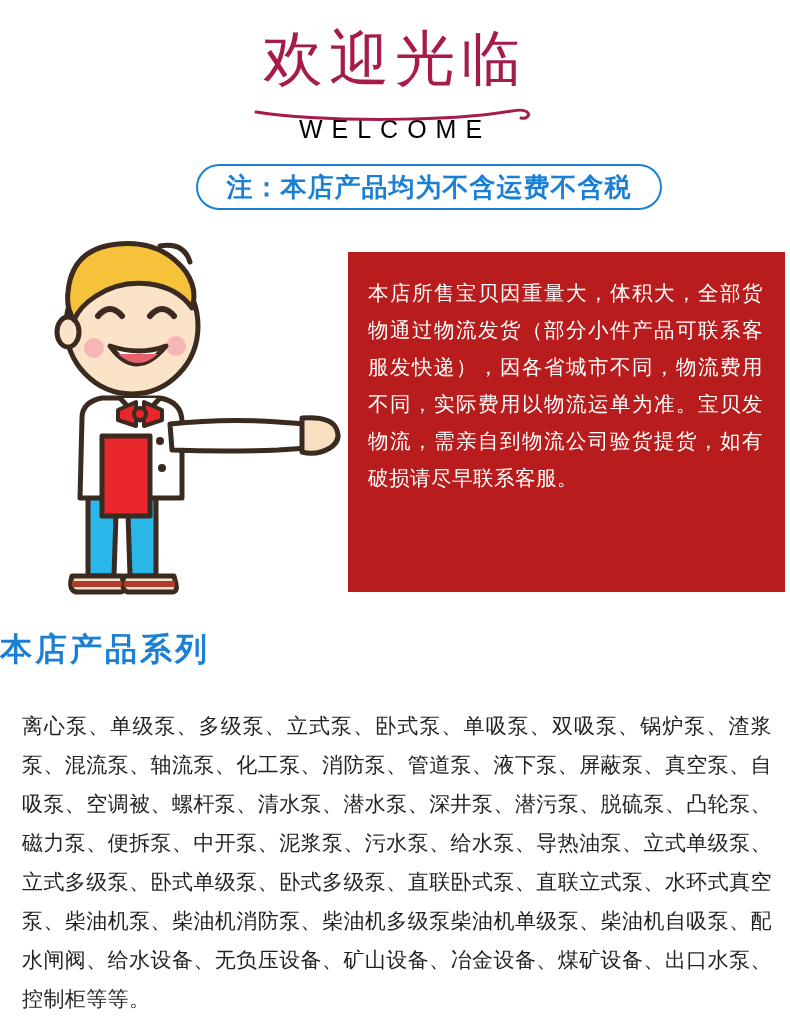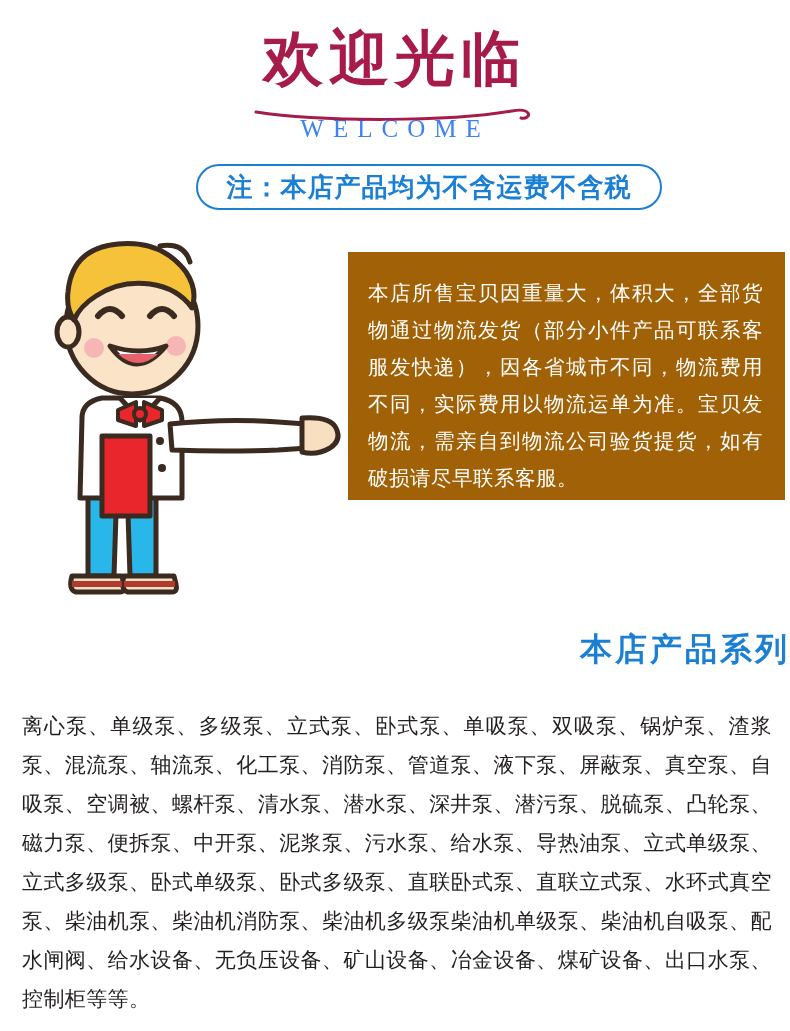--- a/index.html
+++ b/index.html
@@ -24,41 +24,41 @@
   .welcome-block {
     position: absolute;
     left: 0;
     top: 22px;
     width: 790px;
     text-align: center;
   }
   .welcome-cn {
     font-family: "Liberation Serif", serif;
     font-size: 60px;
-    font-weight: bold;
+    font-weight: normal;
     color: #a61b4a;
     letter-spacing: 6px;
     line-height: 74px;
     position: relative;
     display: inline-block;
   }
   .welcome-swash {
     position: absolute;
     left: 50%;
     transform: translateX(-50%);
     top: 84px;
     width: 290px;
     height: 16px;
   }
   .welcome-en {
     margin-top: 18px;
-    font-family: Liberation Serif, serif;
+    font-family: Liberation Sans, sans-serif;
     font-size: 25px;
     letter-spacing: 9px;
-    color: #3b82f6;
+    color: #000000;
     line-height: 30px;
   }
 
   
   .note-pill {
     position: absolute;
     left: 196px;
     top: 164px;
     width: 466px;
     height: 46px;
@@ -77,22 +77,22 @@
     letter-spacing: 1px;
     white-space: nowrap;
   }
 
   
   .info-box {
     position: absolute;
     left: 348px;
     top: 252px;
     width: 437px;
-    height: 248px;
-    background: #a16207;
+    height: 340px;
+    background: #b91c1c;
     box-sizing: border-box;
     padding: 22px 22px 16px 20px;
   }
   .info-box-text {
     color: #ffffff;
     font-size: 20.5px;
     line-height: 37px;
     letter-spacing: 0.5px;
     text-align: justify;
     font-family: "Liberation Sans", sans-serif;
@@ -106,21 +106,21 @@
     width: 340px;
     height: 410px;
   }
 
   
   .series-title {
     position: absolute;
     left: 0;
     top: 628px;
     width: 790px;
-    text-align: right;
+    text-align: left;
     font-size: 32px;
     font-weight: bold;
     color: #1b7fd4;
     letter-spacing: 3px;
   }
   .series-body {
     position: absolute;
     left: 22px;
     top: 694px;
     width: 750px;

